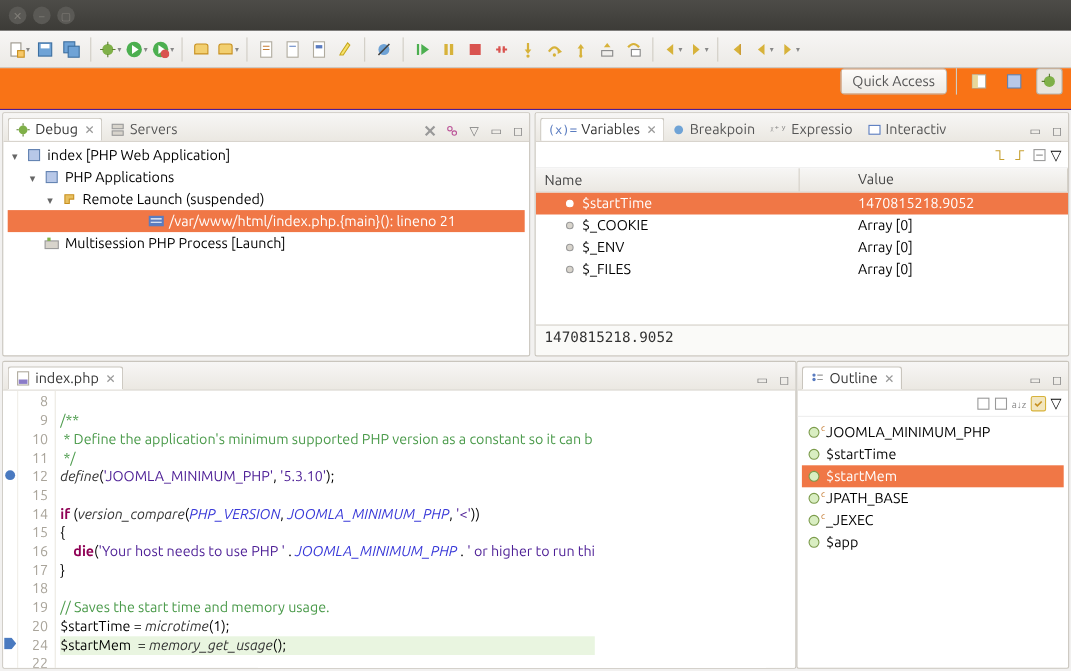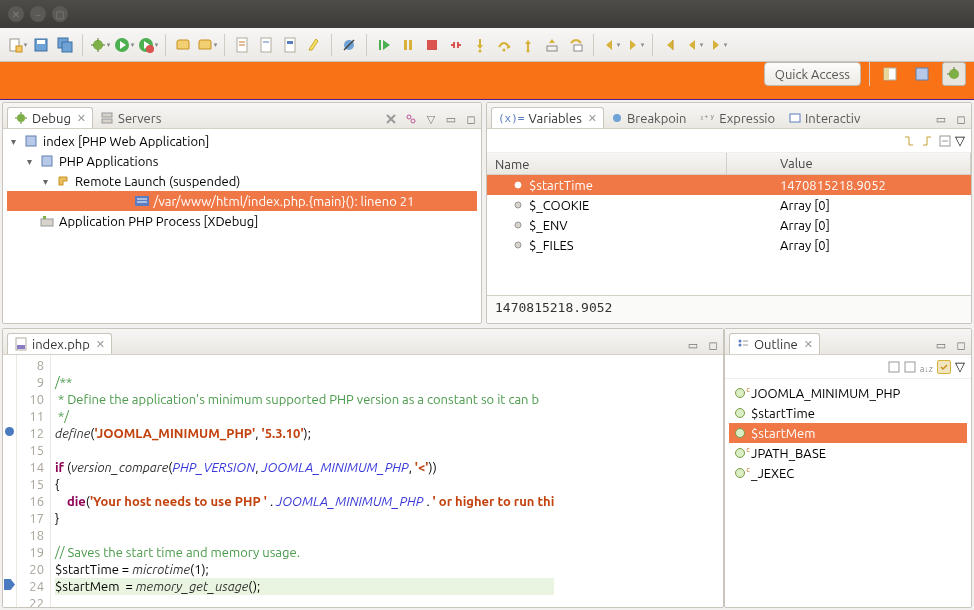--- a/index.html
+++ b/index.html
@@ -67,21 +67,21 @@
 .marker-col { width:14px; background:#fff; border-right:1px solid #ece9e2;}
 .marker-col .ln { height:17px; position:relative;}
 .bp { position:absolute; left:2px; top:4px; width:9px;height:9px;border-radius:50%;background:#4a7ac0;}
 .bp2 { position:absolute; left:1px; top:3px; width:11px;height:11px;background:#4a7ac0;clip-path:polygon(0 0,60% 0,100% 50%,60% 100%,0 100%);}
 .code { padding:2px 4px; white-space:pre; }
 .code .ln { height:17px; line-height:17px; }
 .code .cur { background:#e9f5e0; }
 .c-comment { color:#4a9a4a; }
 .c-kw { color:#8f0055; font-weight:bold; }
 .c-fn { font-style:italic; color:#333;}
-.c-str { color:#c2410c;font-weight:bold; }
+.c-str { color:#4c1d95; }
 .c-const { color:#3838d8; font-style:italic;text-align:right;}
 
 
 .ol-list { padding:4px; }
 .ol-row { display:flex; align-items:center; height:20px; padding-left:6px; gap:6px;}
 .ol-row.sel { background:#f07746; color:#fff; }
 .ol-ico { width:10px;height:10px;border-radius:50%; border:1px solid #7a9a4a; background:#d9eec2; position:relative;}
 .ol-ico.c::after{content:"c"; position:absolute;font-size:8px;color:#c47a30;right:-6px;top:-4px;}
 
 svg { display:block; }
@@ -378,21 +378,21 @@
           <span>/var/www/html/index.php.{main}(): lineno 21</span>
         </div>
         <div class="tree-row" style="padding-left: 20px;">
           <span class="twisty"></span>
           <span class="ico">
             <svg width="14" height="12">
               <rect x="1" y="4" width="12" height="7" fill="#d8d4cc" stroke="#999"></rect>
               <rect x="3" y="1" width="3" height="3" fill="#7fb048"></rect>
             </svg>
           </span>
-          <span>Application PHP Process [XDebug]</span>
+          <span>Multisession PHP Process [Launch]</span>
         </div>
       </div>
   </div>
 
   <div class="panel panel-vars">
     <div class="tabstrip">
       <div class="tab active">
         <span style="font-family:monospace;color:#5a7cc0;font-size:11px;">(x)=</span>
         <span>Variables</span>
         <span class="close">✕</span>
@@ -591,16 +591,20 @@
           <span>$startMem</span>
         </div>
         <div class="ol-row">
           <span class="ol-ico c"></span>
           <span>JPATH_BASE</span>
         </div>
         <div class="ol-row">
           <span class="ol-ico c"></span>
           <span>_JEXEC</span>
         </div>
+        <div class="ol-row">
+          <span class="ol-ico"></span>
+          <span>$app</span>
+        </div>
       </div>
   </div>
 
 </div>
 
 </body></html>

